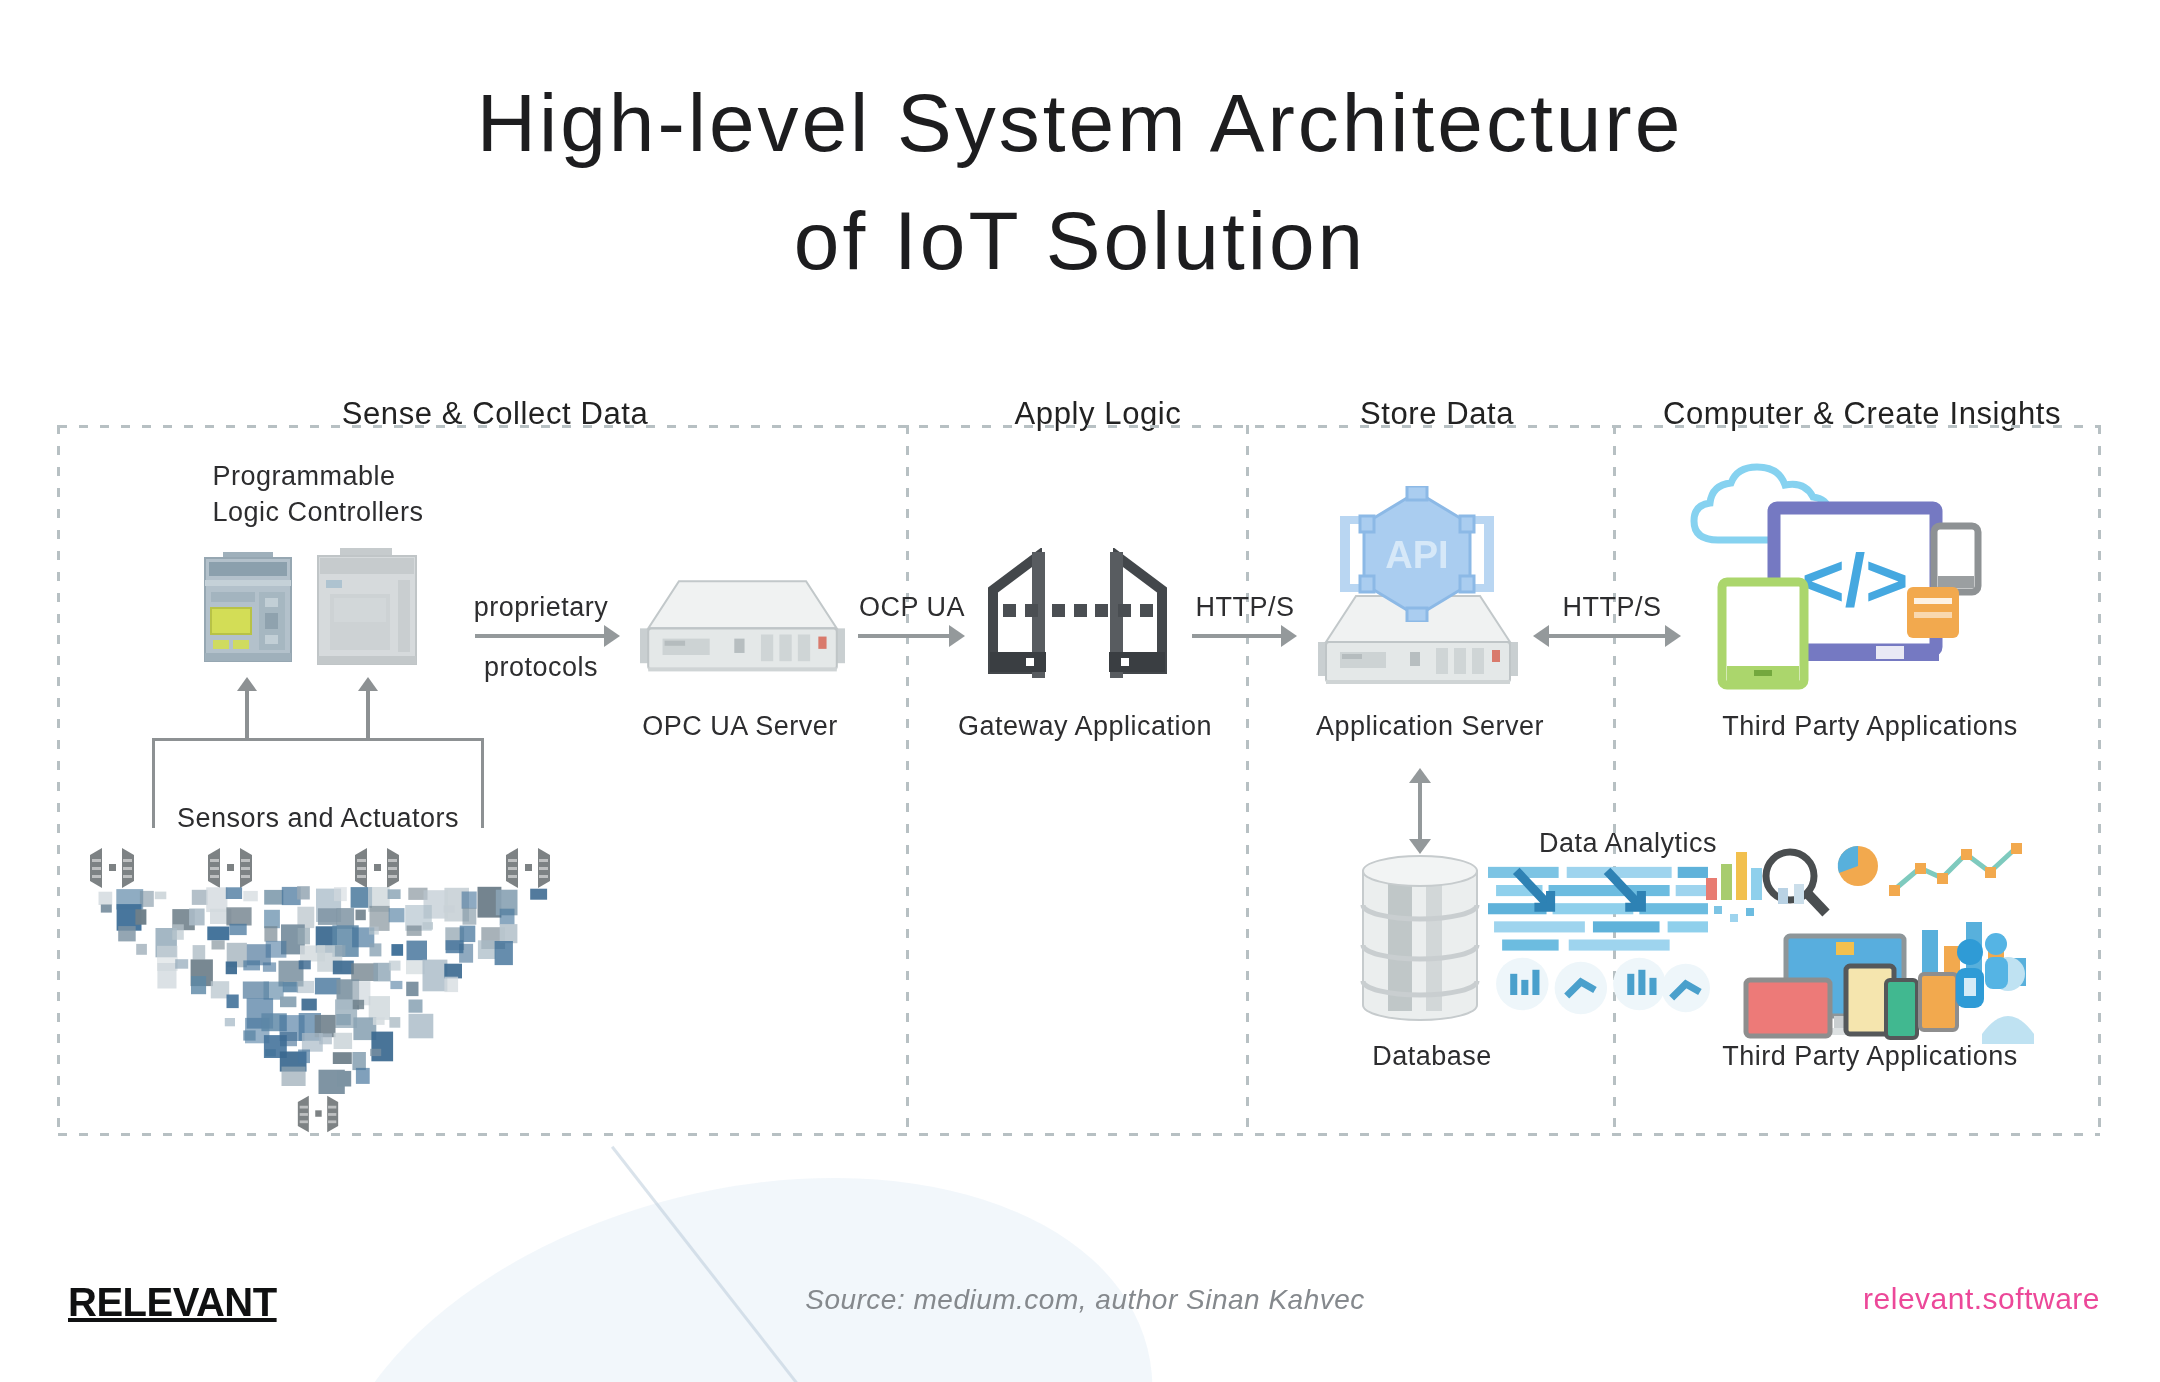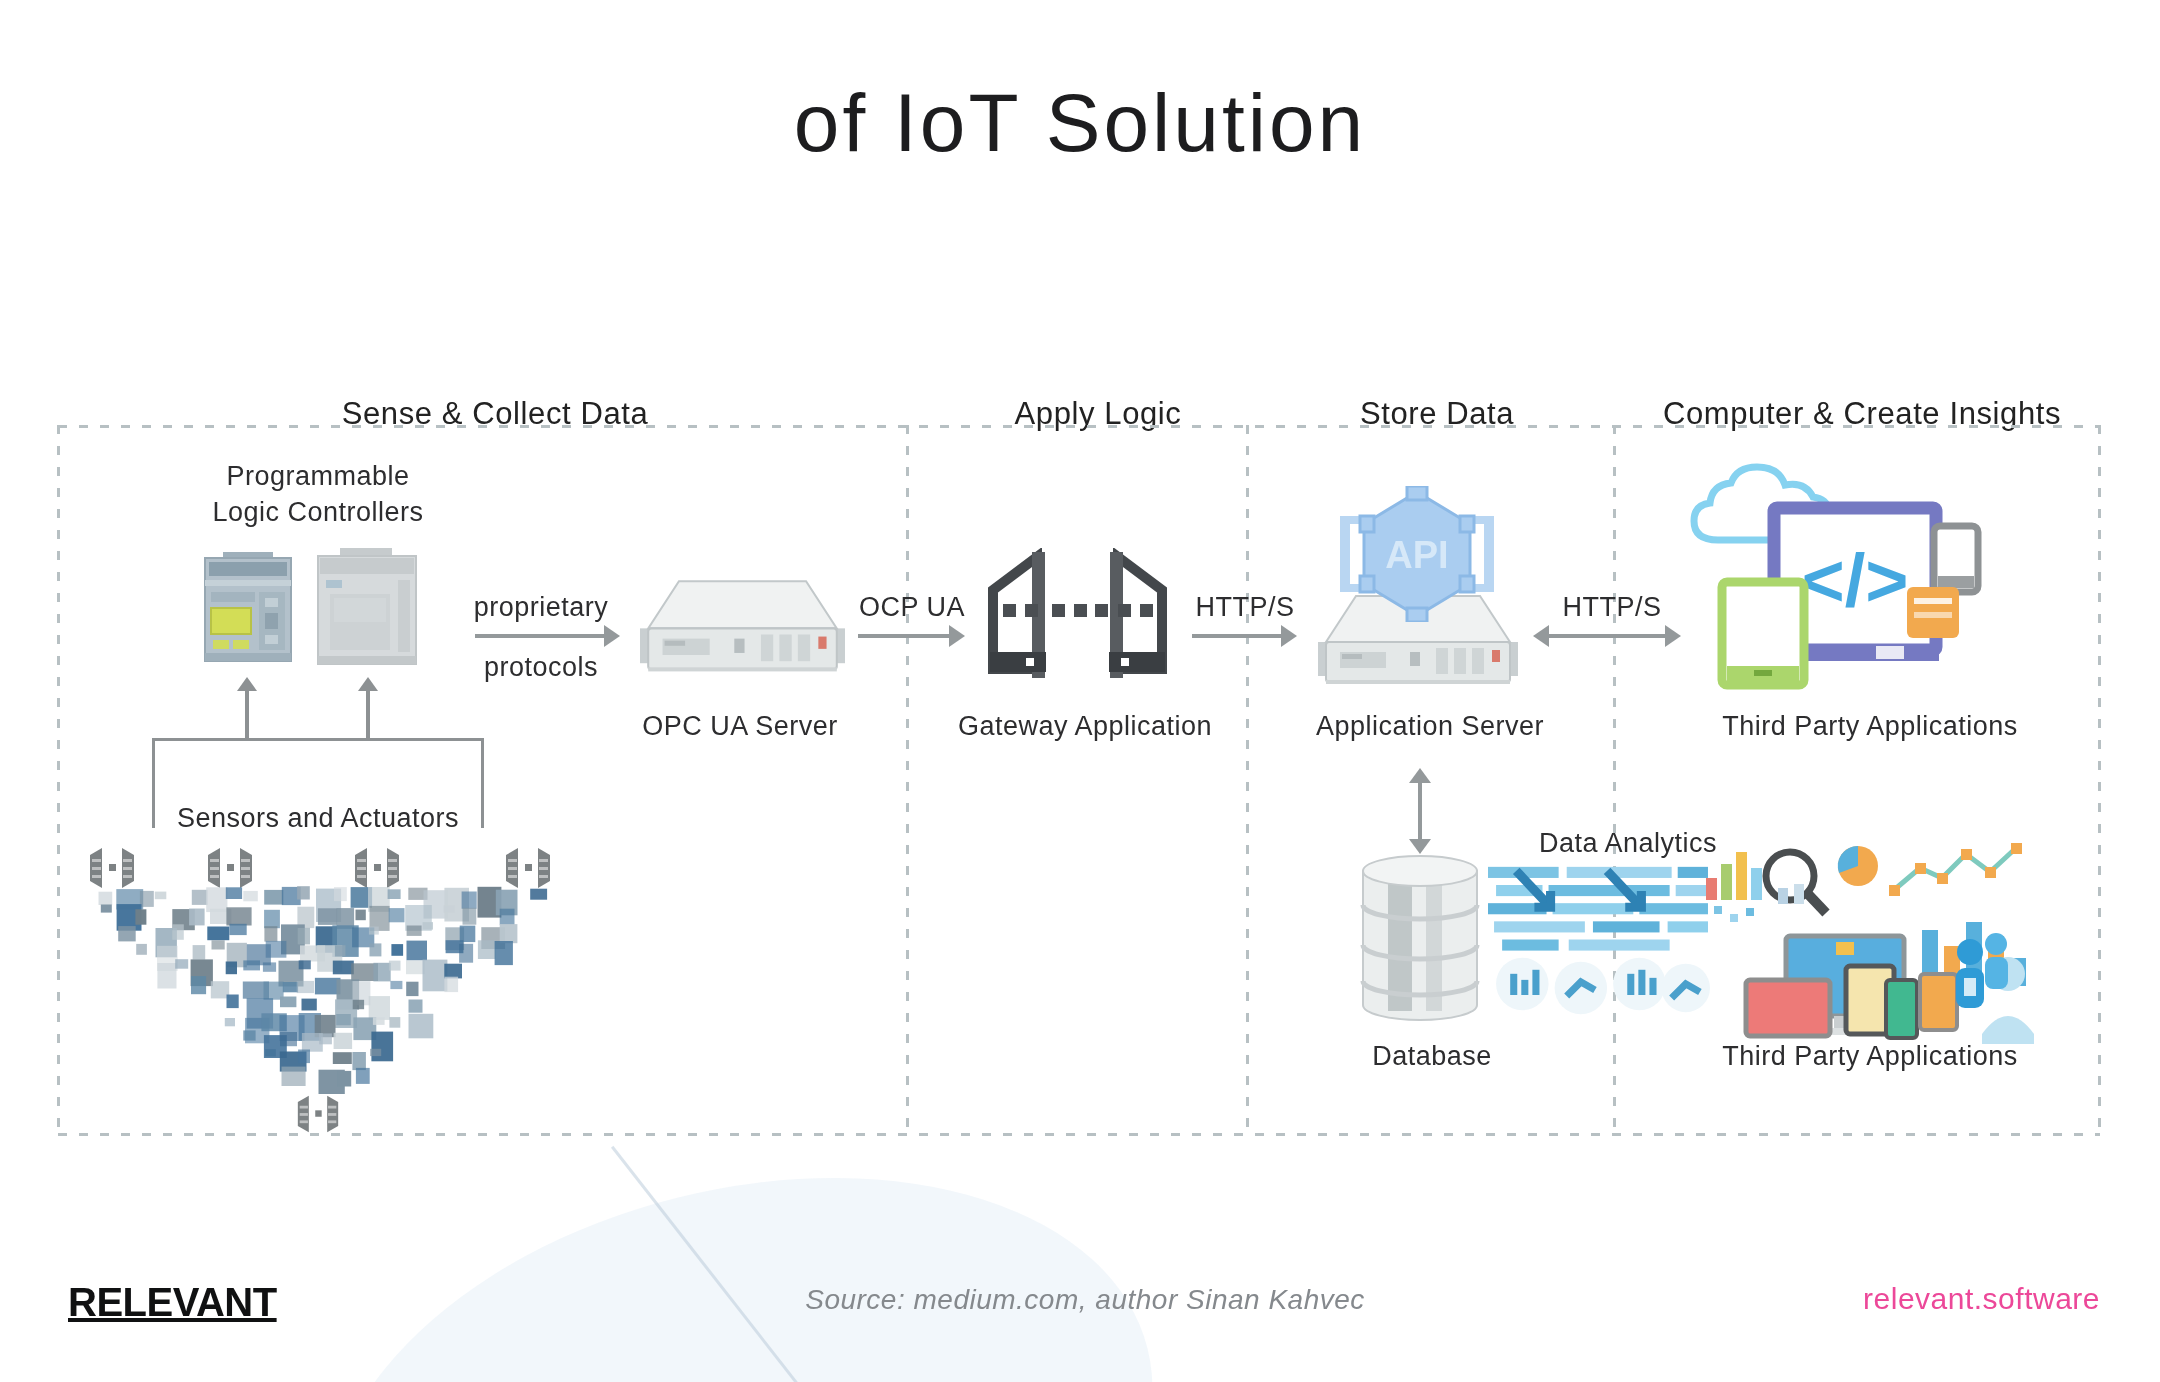--- a/index.html
+++ b/index.html
@@ -16,21 +16,21 @@
          font-size:82px;font-weight:300;letter-spacing:3px;color:#1d1d1f;line-height:118px;}
   
   .sec{position:absolute;top:371px;transform:translateX(-50%);white-space:nowrap;
        font-size:31px;color:#222;letter-spacing:0.6px;margin-top:25px;}
   
   .dash-h{position:absolute;height:3px;
           background-image:repeating-linear-gradient(90deg,#b7c0c3 0 9px,transparent 9px 21px);}
   .dash-v{position:absolute;width:3px;
           background-image:repeating-linear-gradient(180deg,#b7c0c3 0 9px,transparent 9px 21px);}
   
-  .lbl{position:absolute;transform:translateX(-50%);text-align:center;white-space:nowrap;
+  .lbl{position:absolute;transform:translateX(-50%);text-align:left;white-space:nowrap;
        font-size:27px;color:#2d2d2f;letter-spacing:0.5px;}
   .lbl.two{line-height:36px;}
   
   .h-arrow{position:absolute;height:4px;background:#94999b;}
   .h-arrow::after{content:"";position:absolute;right:-15px;top:-9px;width:0;height:0;
                   border-top:11px solid transparent;border-bottom:11px solid transparent;
                   border-left:16px solid #94999b;}
   .h-arrow.dbl::before{content:"";position:absolute;left:-15px;top:-9px;width:0;height:0;
                   border-top:11px solid transparent;border-bottom:11px solid transparent;
                   border-right:16px solid #94999b;}
@@ -89,20 +89,21 @@
             <rect x="4" y="28" width="9" height="3"></rect>
           <rect x="35" y="12" width="9" height="3"></rect>
             <rect x="35" y="20" width="9" height="3"></rect>
             <rect x="35" y="28" width="9" height="3"></rect>
         </g>
       </g>
     </defs>
   </svg>
 
   <div class="title">
+    <div>High-level System Architecture</div>
     <div>of IoT Solution</div>
   </div>
 
   <div class="sec" style="left:495px">Sense &amp; Collect Data</div>
   <div class="sec" style="left:1098px">Apply Logic</div>
   <div class="sec" style="left:1437px">Store Data</div>
   <div class="sec" style="left:1862px">Computer &amp; Create Insights</div>
 
   <div class="dash-h" style="left:58px;top:425px;width:2042px"></div>
   <div class="dash-h" style="left:58px;top:1133px;width:2042px"></div>

